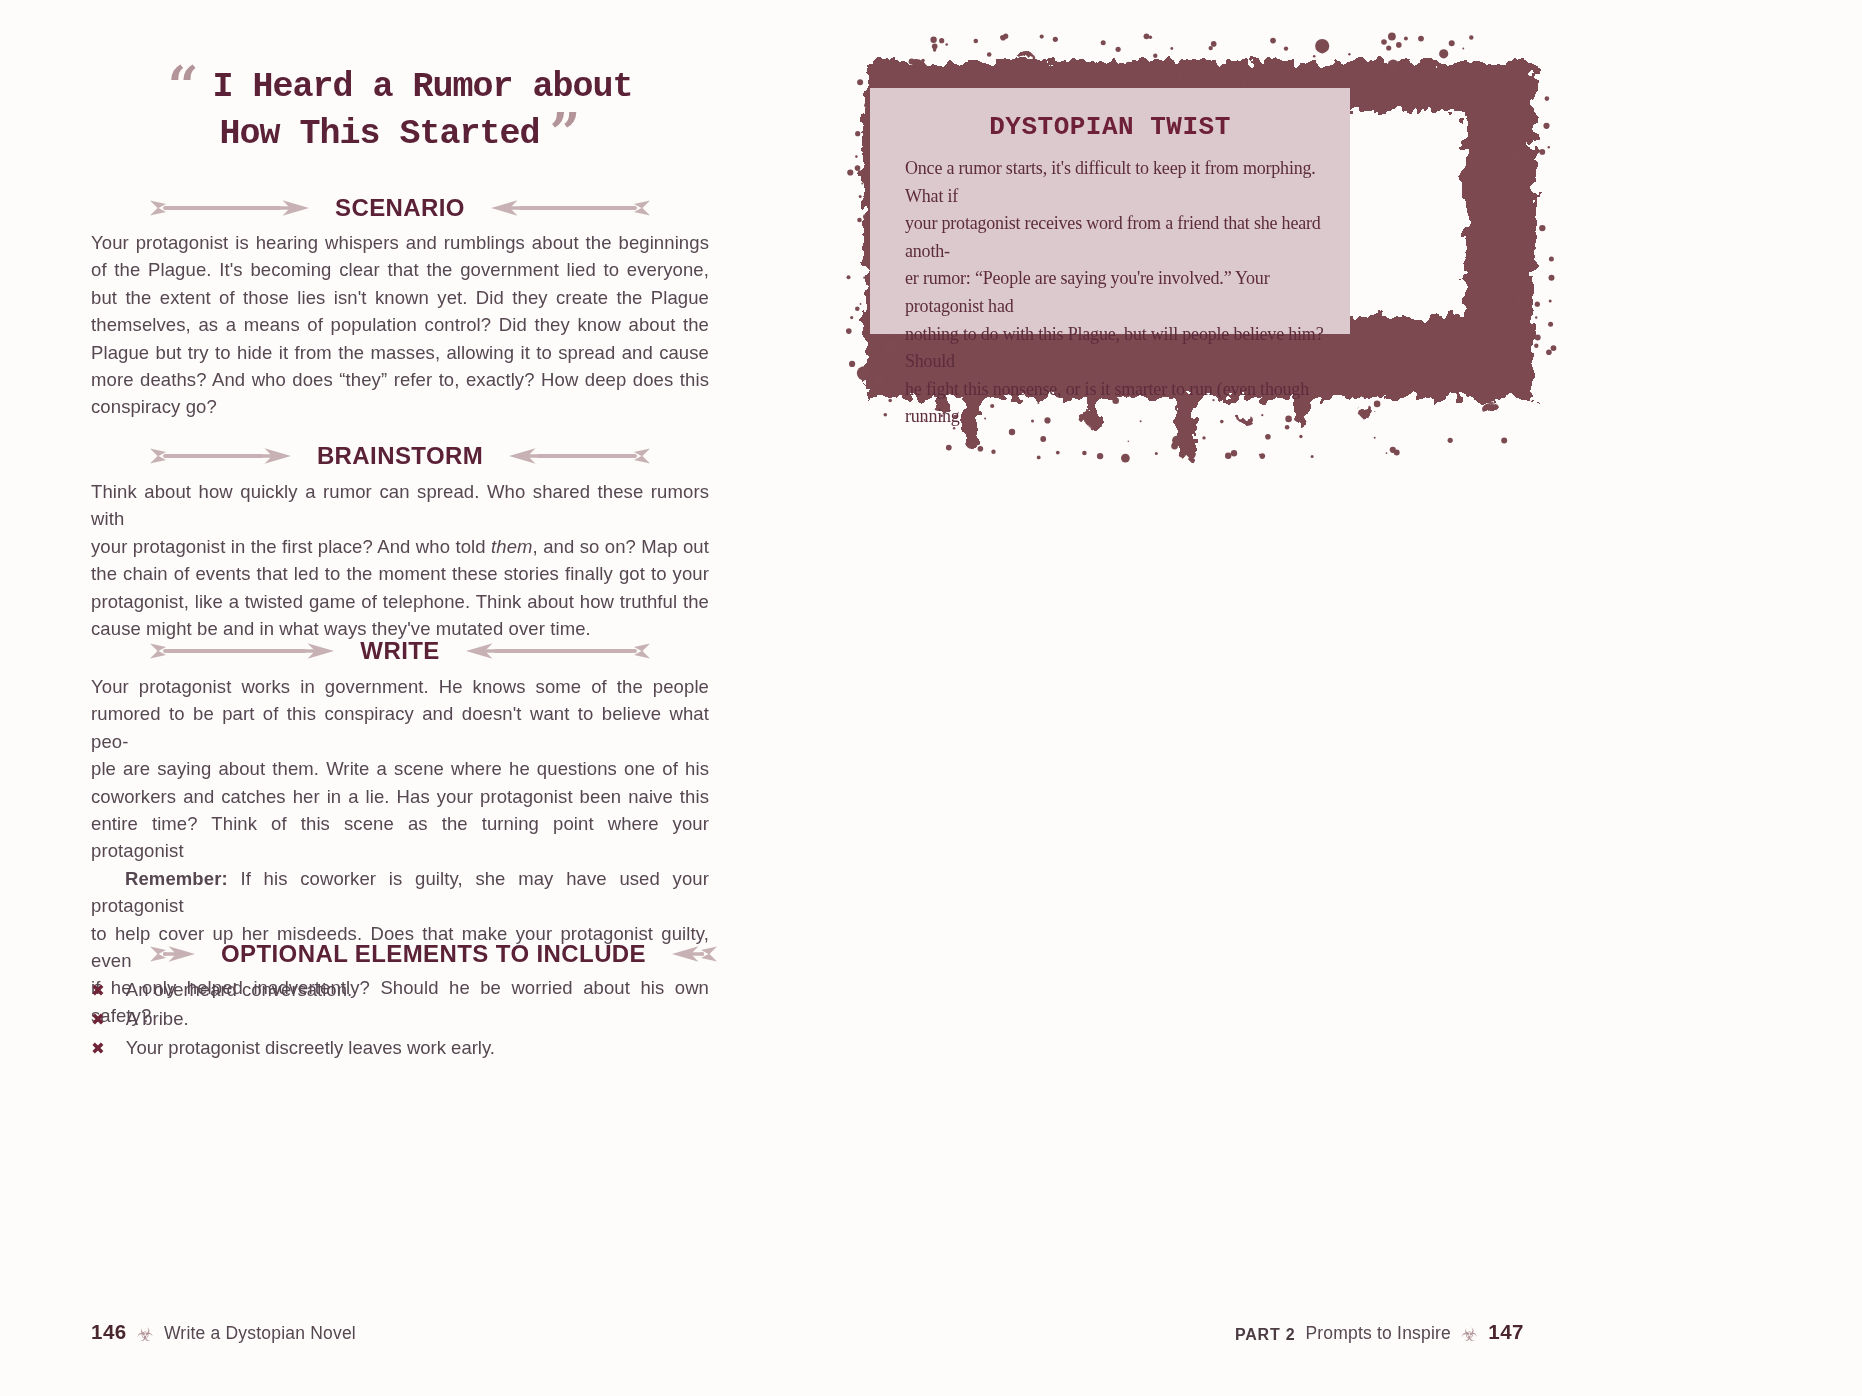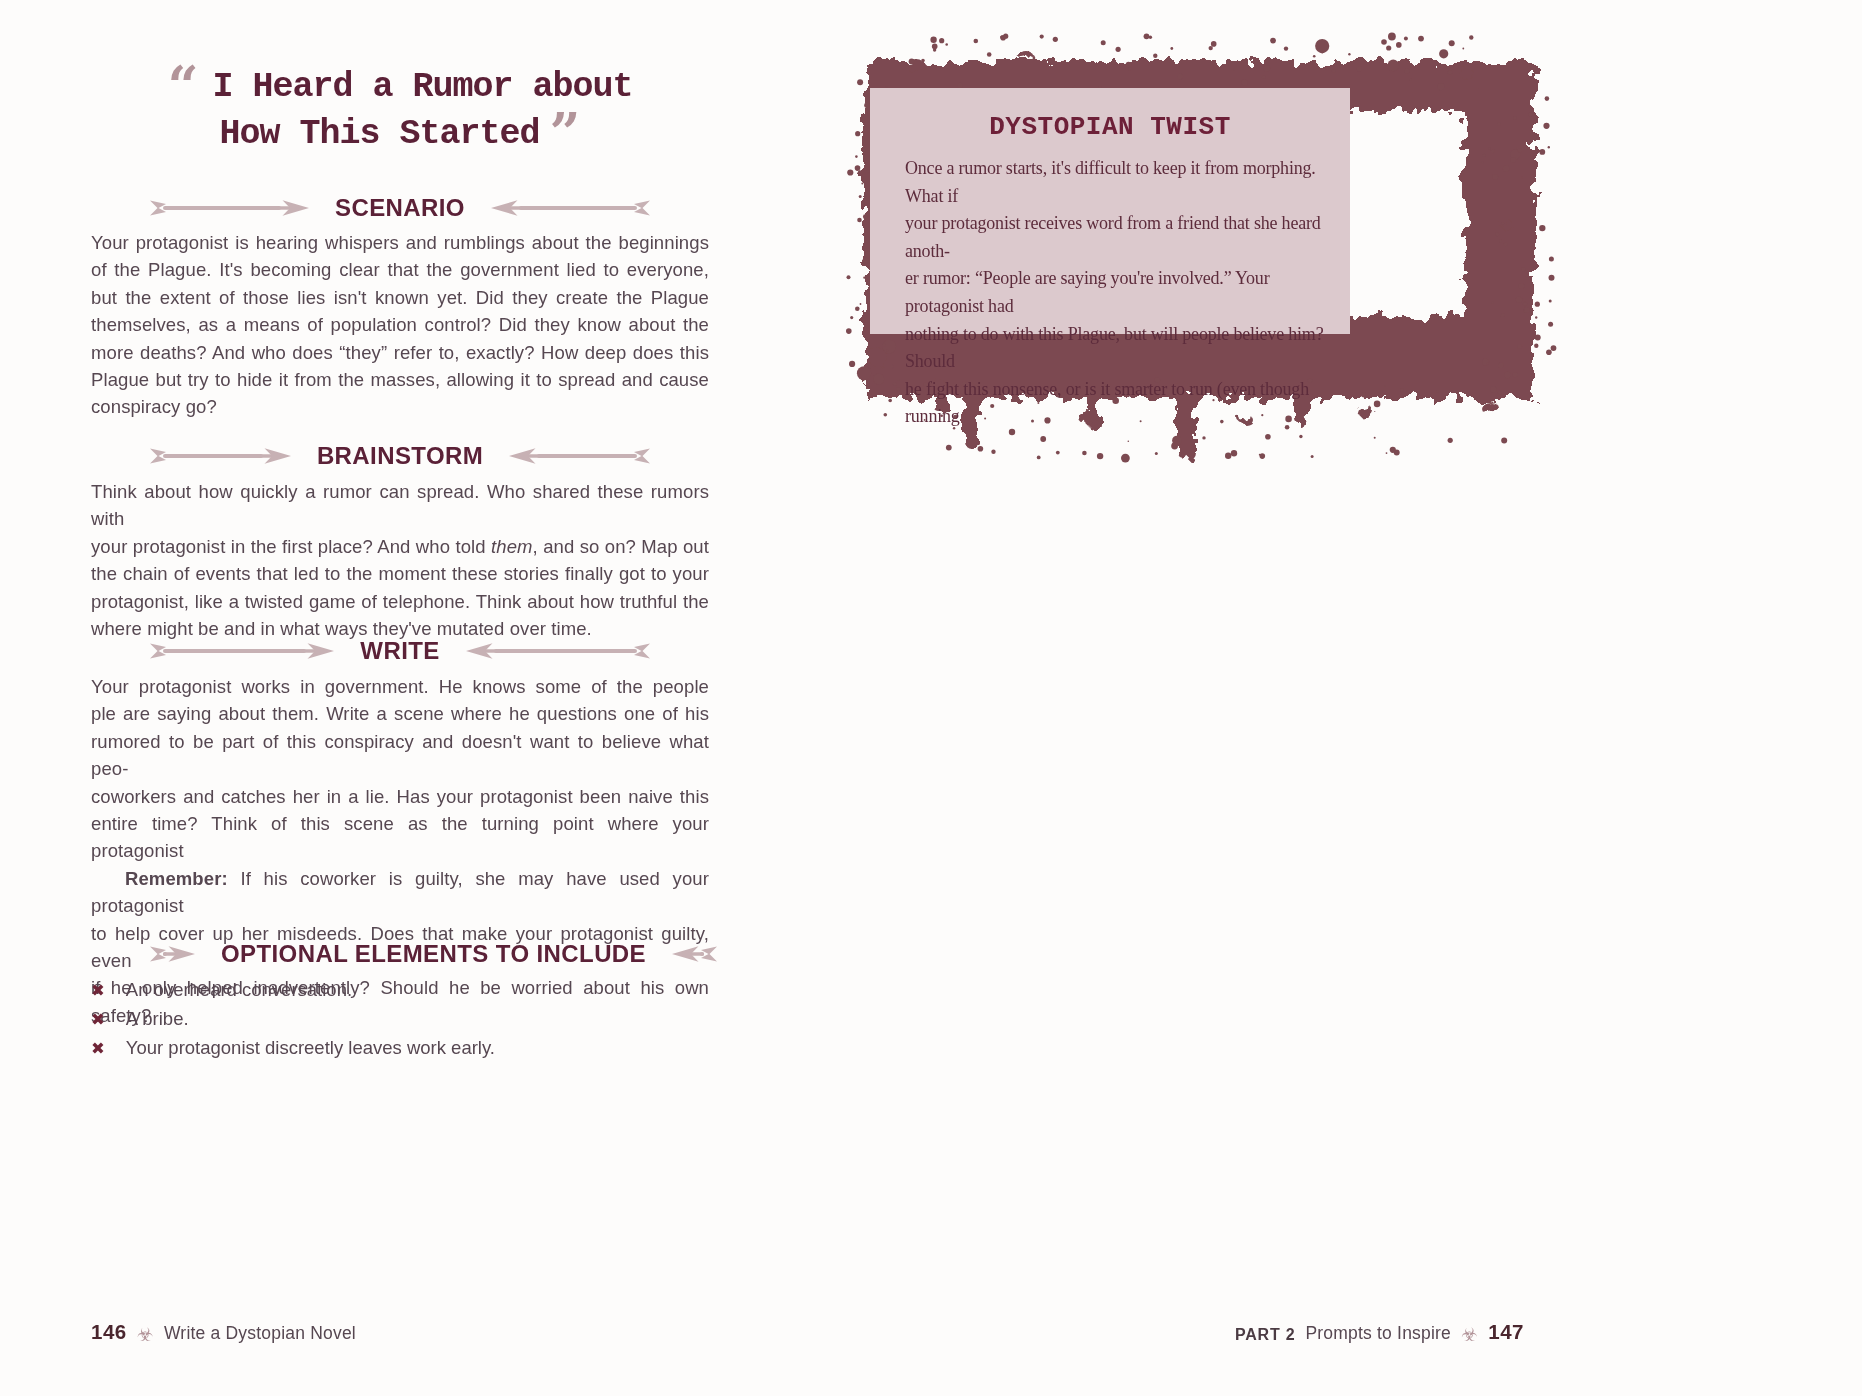--- a/index.html
+++ b/index.html
@@ -117,22 +117,22 @@
           <svg width="18" height="20" viewBox="0 0 18 20" fill="currentColor">
             <use href="#fletch"></use>
           </svg>
         </span>
     </div>
     <div class="para" style="top:229px">
         <div class="ln">Your protagonist is hearing whispers and rumblings about the beginnings</div>
         <div class="ln">of the Plague. It's becoming clear that the government lied to everyone,</div>
         <div class="ln">but the extent of those lies isn't known yet. Did they create the Plague</div>
         <div class="ln">themselves, as a means of population control? Did they know about the</div>
+        <div class="ln">Plague but try to hide it from the masses, allowing it to spread and cause</div>
         <div class="ln">more deaths? And who does “they” refer to, exactly? How deep does this</div>
-        <div class="ln">Plague but try to hide it from the masses, allowing it to spread and cause</div>
         <div class="ln">conspiracy go?</div>
       </div>
 
     <div class="sec-head" style="top:444px">
       <span class="arr">
           <svg width="18" height="20" viewBox="0 0 18 20" fill="currentColor">
             <use href="#fletch"></use>
           </svg>
           <span class="shaft"></span>
           <svg width="32" height="20" viewBox="0 0 32 20" fill="currentColor">
@@ -148,21 +148,21 @@
           <svg width="18" height="20" viewBox="0 0 18 20" fill="currentColor">
             <use href="#fletch"></use>
           </svg>
         </span>
     </div>
     <div class="para" style="top:478px">
         <div class="ln">Think about how quickly a rumor can spread. Who shared these rumors with</div>
         <div class="ln">your protagonist in the first place? And who told <i>them</i>, and so on? Map out</div>
         <div class="ln">the chain of events that led to the moment these stories finally got to your</div>
         <div class="ln">protagonist, like a twisted game of telephone. Think about how truthful the</div>
-        <div class="ln">where might be and in what ways they've mutated over time.</div>
+        <div class="ln">cause might be and in what ways they've mutated over time.</div>
       </div>
 
     <div class="sec-head" style="top:639px">
       <span class="arr">
           <svg width="18" height="20" viewBox="0 0 18 20" fill="currentColor">
             <use href="#fletch"></use>
           </svg>
           <span class="shaft"></span>
           <svg width="32" height="20" viewBox="0 0 32 20" fill="currentColor">
             <use href="#arrhead"></use>
@@ -174,22 +174,22 @@
             <use href="#arrhead"></use>
           </svg>
           <span class="shaft"></span>
           <svg width="18" height="20" viewBox="0 0 18 20" fill="currentColor">
             <use href="#fletch"></use>
           </svg>
         </span>
     </div>
     <div class="para" style="top:673px">
         <div class="ln">Your protagonist works in government. He knows some of the people</div>
+        <div class="ln">rumored to be part of this conspiracy and doesn't want to believe what peo-</div>
         <div class="ln">ple are saying about them. Write a scene where he questions one of his</div>
-        <div class="ln">rumored to be part of this conspiracy and doesn't want to believe what peo-</div>
         <div class="ln">coworkers and catches her in a lie. Has your protagonist been naive this</div>
         <div class="ln">entire time? Think of this scene as the turning point where your protagonist</div>
         <div class="ln indent"><b>Remember:</b> If his coworker is guilty, she may have used your protagonist</div>
         <div class="ln">to help cover up her misdeeds. Does that make your protagonist guilty, even</div>
         <div class="ln">if he only helped inadvertently? Should he be worried about his own safety?</div>
       </div>
 
     <div class="sec-head" style="top:942px">
       <span class="arr">
           <svg width="18" height="20" viewBox="0 0 18 20" fill="currentColor">

